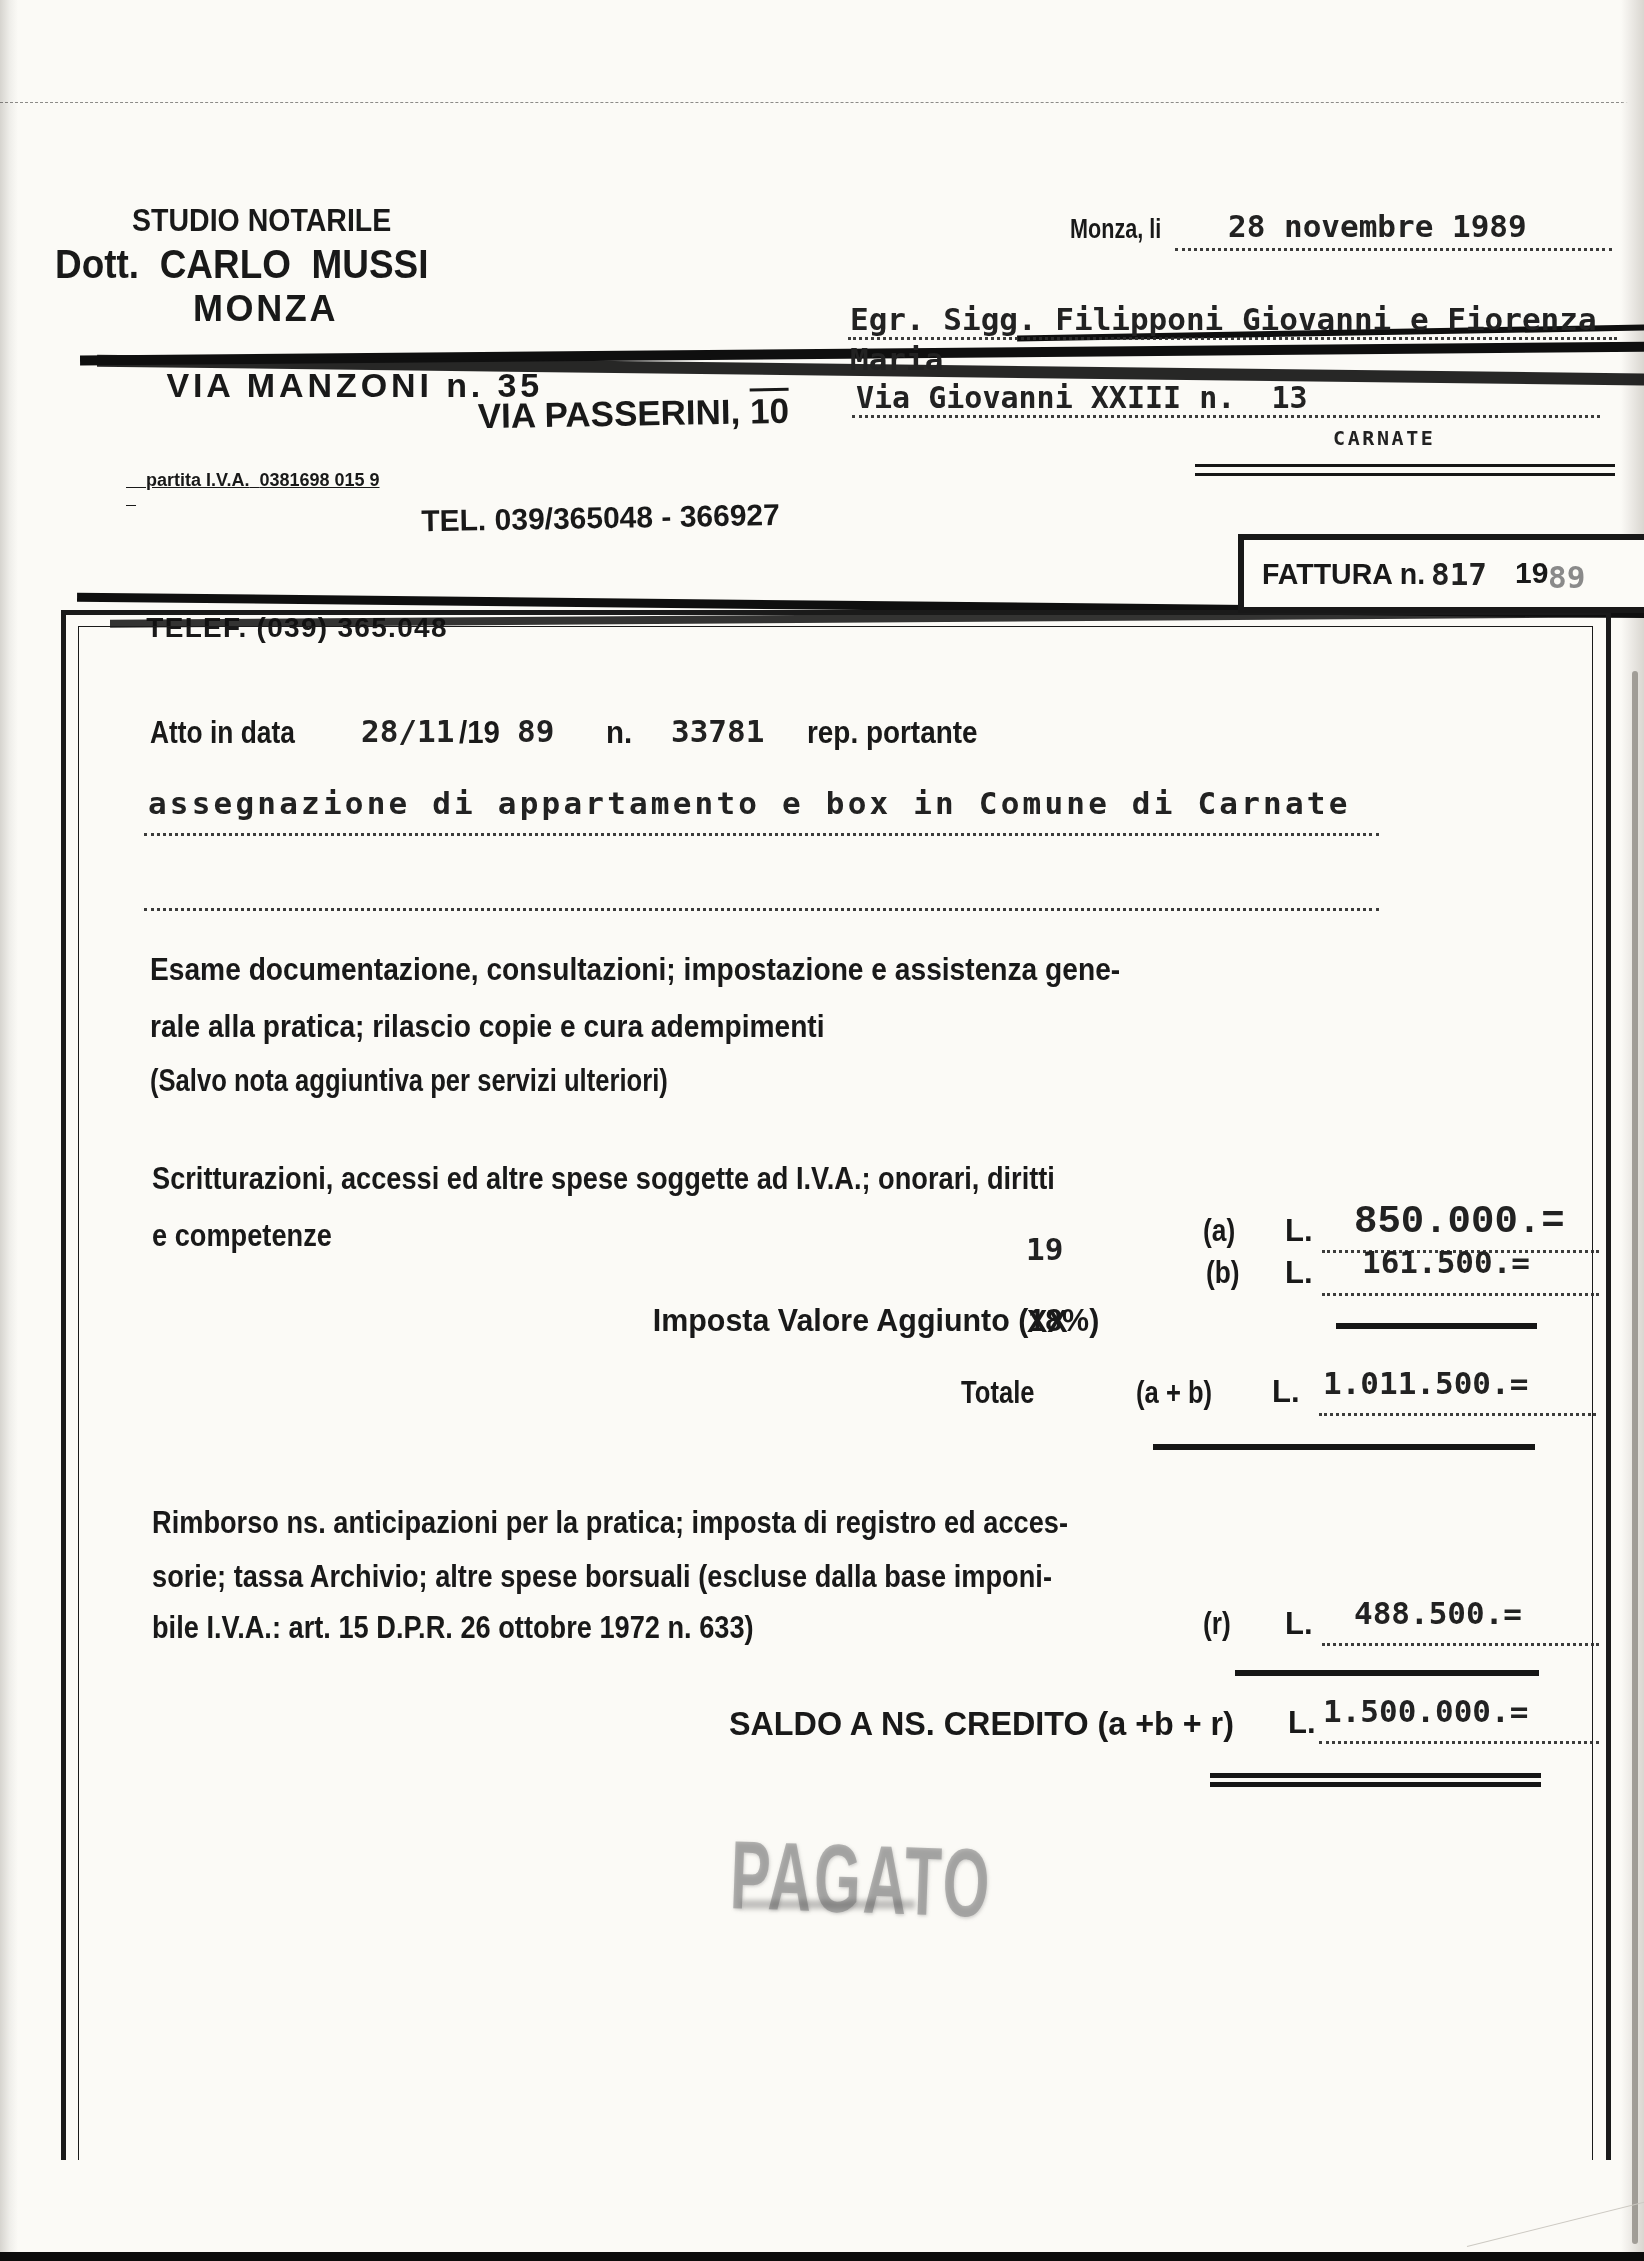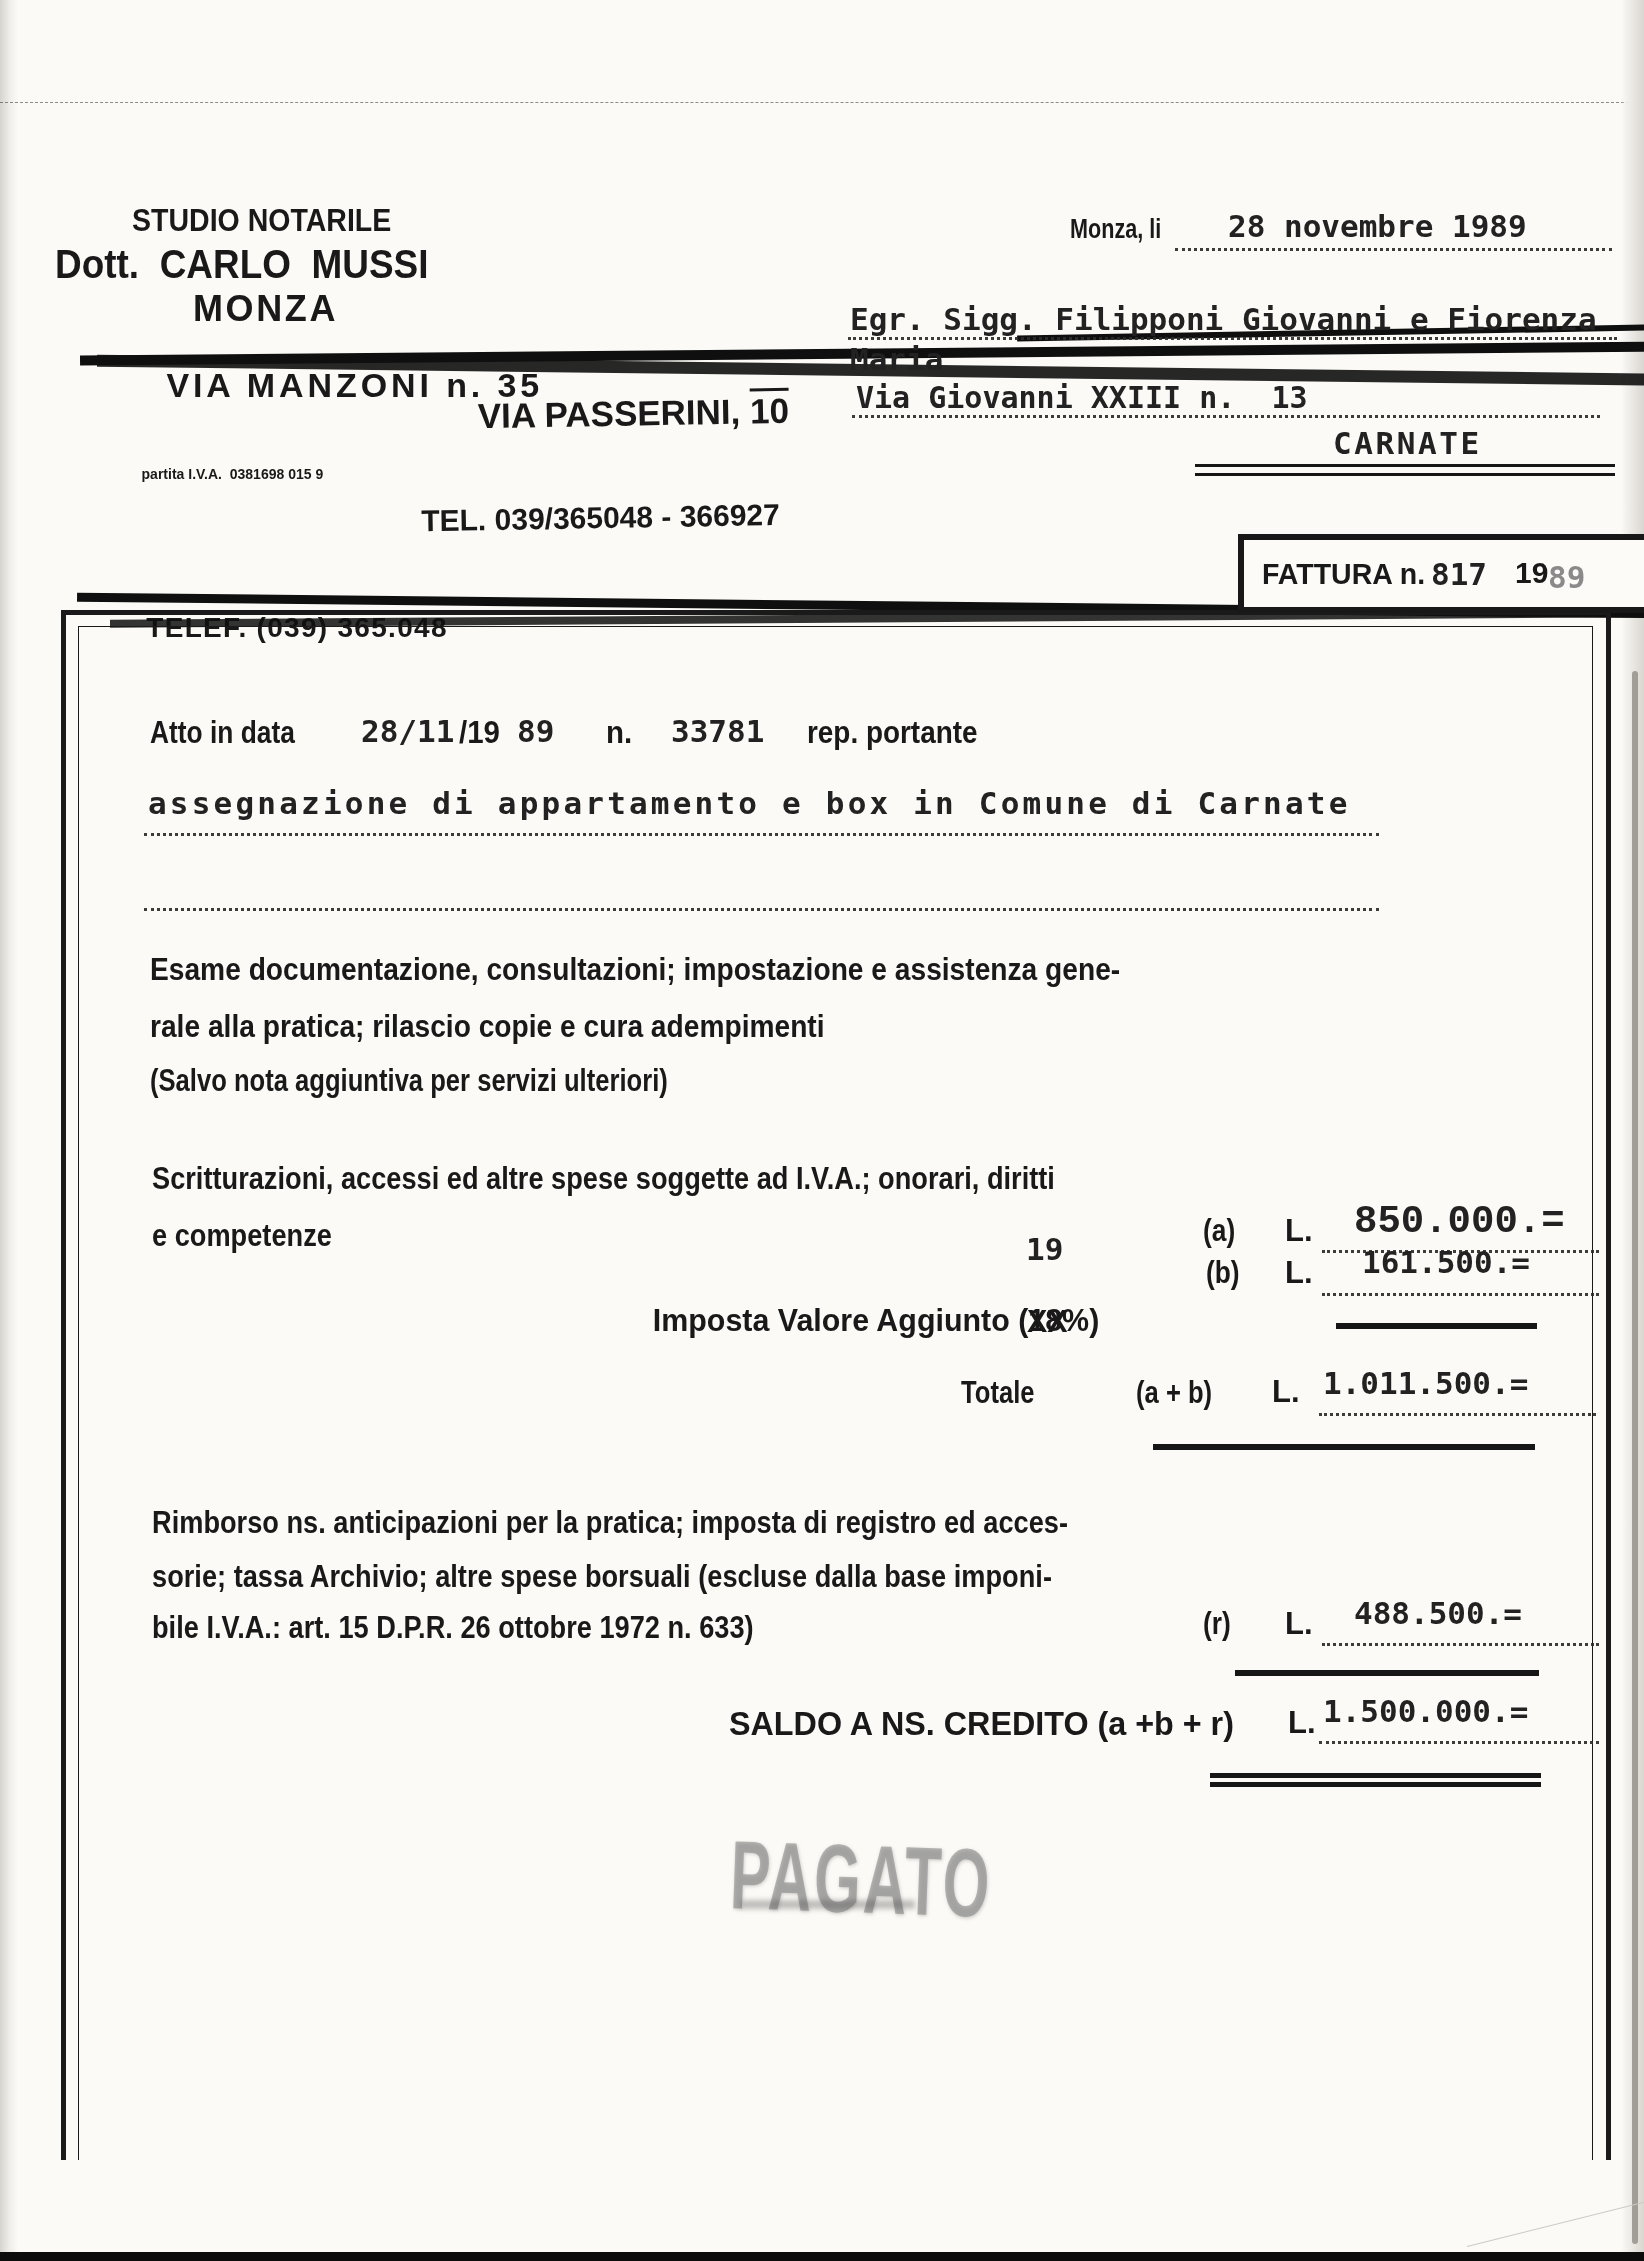--- a/index.html
+++ b/index.html
@@ -47,34 +47,34 @@
     <i class="bar" style="left:0;top:28px;width:102%;height:7.7px;transform:rotate(-.4deg);opacity:.85;"></i>
   </div>
 
   <div class="abs" style="left:420px;top:340px;transform:rotate(-1deg);">
     <div class="printed" style="font-size:35px;white-space:pre;">
       <span>VIA PASSERINI, </span><span style="text-decoration:overline;">10</span>
     </div>
     <div class="printed" style="font-size:30px;margin-top:17px;white-space:pre;">TEL. 039/365048 - 366927</div>
   </div>
 
-  <div class="abs printed" style="left:126px;top:453px;font-size:14px;white-space:pre;">
+  <div class="abs printed" style="left:126px;top:453px;font-size:18px;white-space:pre;text-decoration:underline;">
     <span>partita I.V.A.</span>  <span>0381698 015 9</span>
   </div>
 
   <div class="abs printed sx80" style="left:1070px;top:216px;font-size:27px;">Monza, li</div>
   <div class="abs typed" style="left:1228px;top:211px;font-size:31px;">28 novembre 1989</div>
   <div class="dotline" style="left:1175px;top:248px;width:437px;"></div>
 
   <div class="abs typed" style="left:850px;top:304px;font-size:31px;">Egr. Sigg. Filipponi Giovanni e Fiorenza</div>
   <div class="dotline" style="left:848px;top:337px;width:769px;"></div>
   <div class="abs typed" style="left:850px;top:344px;font-size:31px;">Maria</div>
   <div class="abs typed" style="left:856px;top:383px;font-size:30px;">Via Giovanni XXIII n.  13</div>
   <div class="dotline" style="left:852px;top:415px;width:748px;"></div>
-  <div class="abs typed" style="left:1333px;top:428px;font-size:31px;letter-spacing:2.6px;">CARNATE</div>
+  <div class="abs typed" style="left:1333px;top:428px;font-size:20px;letter-spacing:2.6px;">CARNATE</div>
   <div class="rule" style="left:1195px;top:464px;width:420px;height:3.2px;"></div>
   <div class="rule" style="left:1195px;top:473px;width:420px;height:3.2px;"></div>
 
   <div class="abs" style="left:1238px;top:534px;width:427px;height:79px;border:6.4px solid #181818;box-sizing:border-box;background:#fcfbf7;z-index:5;">
     <span class="printed sx95" style="position:absolute;left:18px;top:19.3px;font-size:30px;display:inline-block;">FATTURA n.</span>
     <span class="typed" style="position:absolute;left:187px;top:19.3px;font-size:31px;">817</span>
     <span class="printed" style="position:absolute;left:271px;top:18px;font-size:30px;">19</span>
     <span class="typed faded" style="position:absolute;left:304px;top:22px;font-size:31px;">89</span>
   </div>
 

